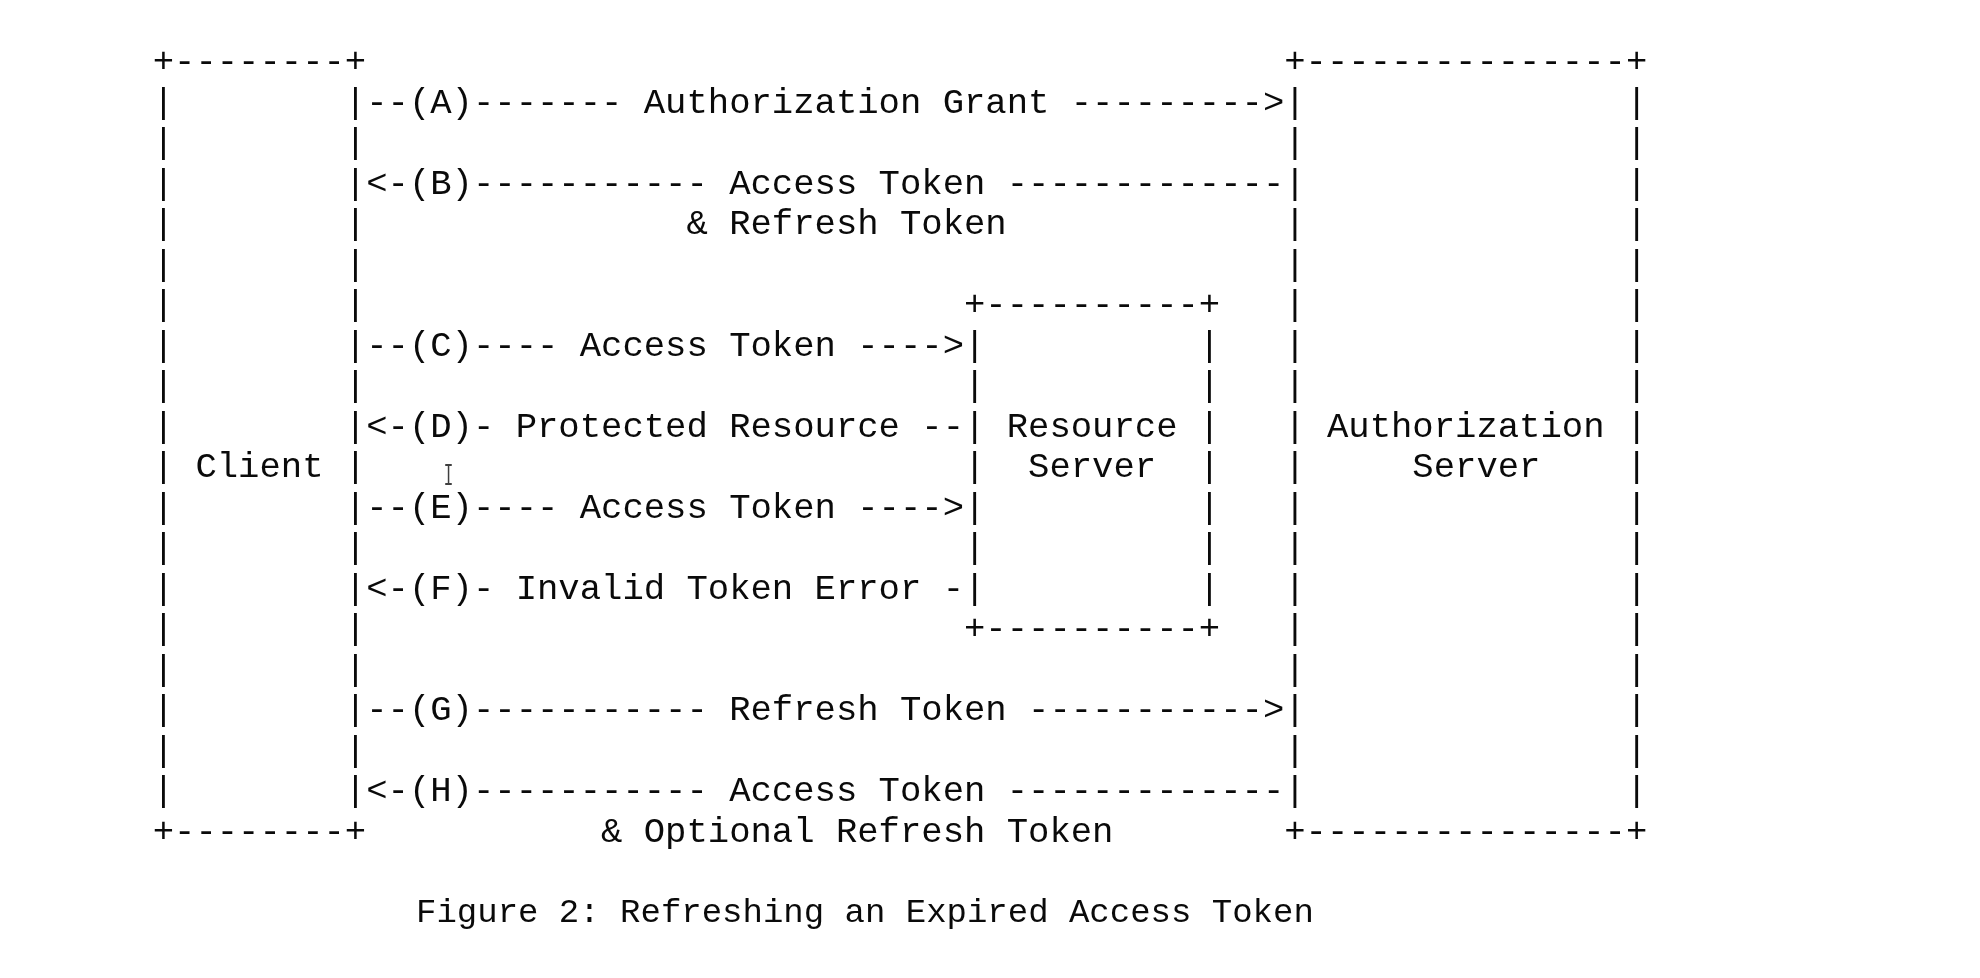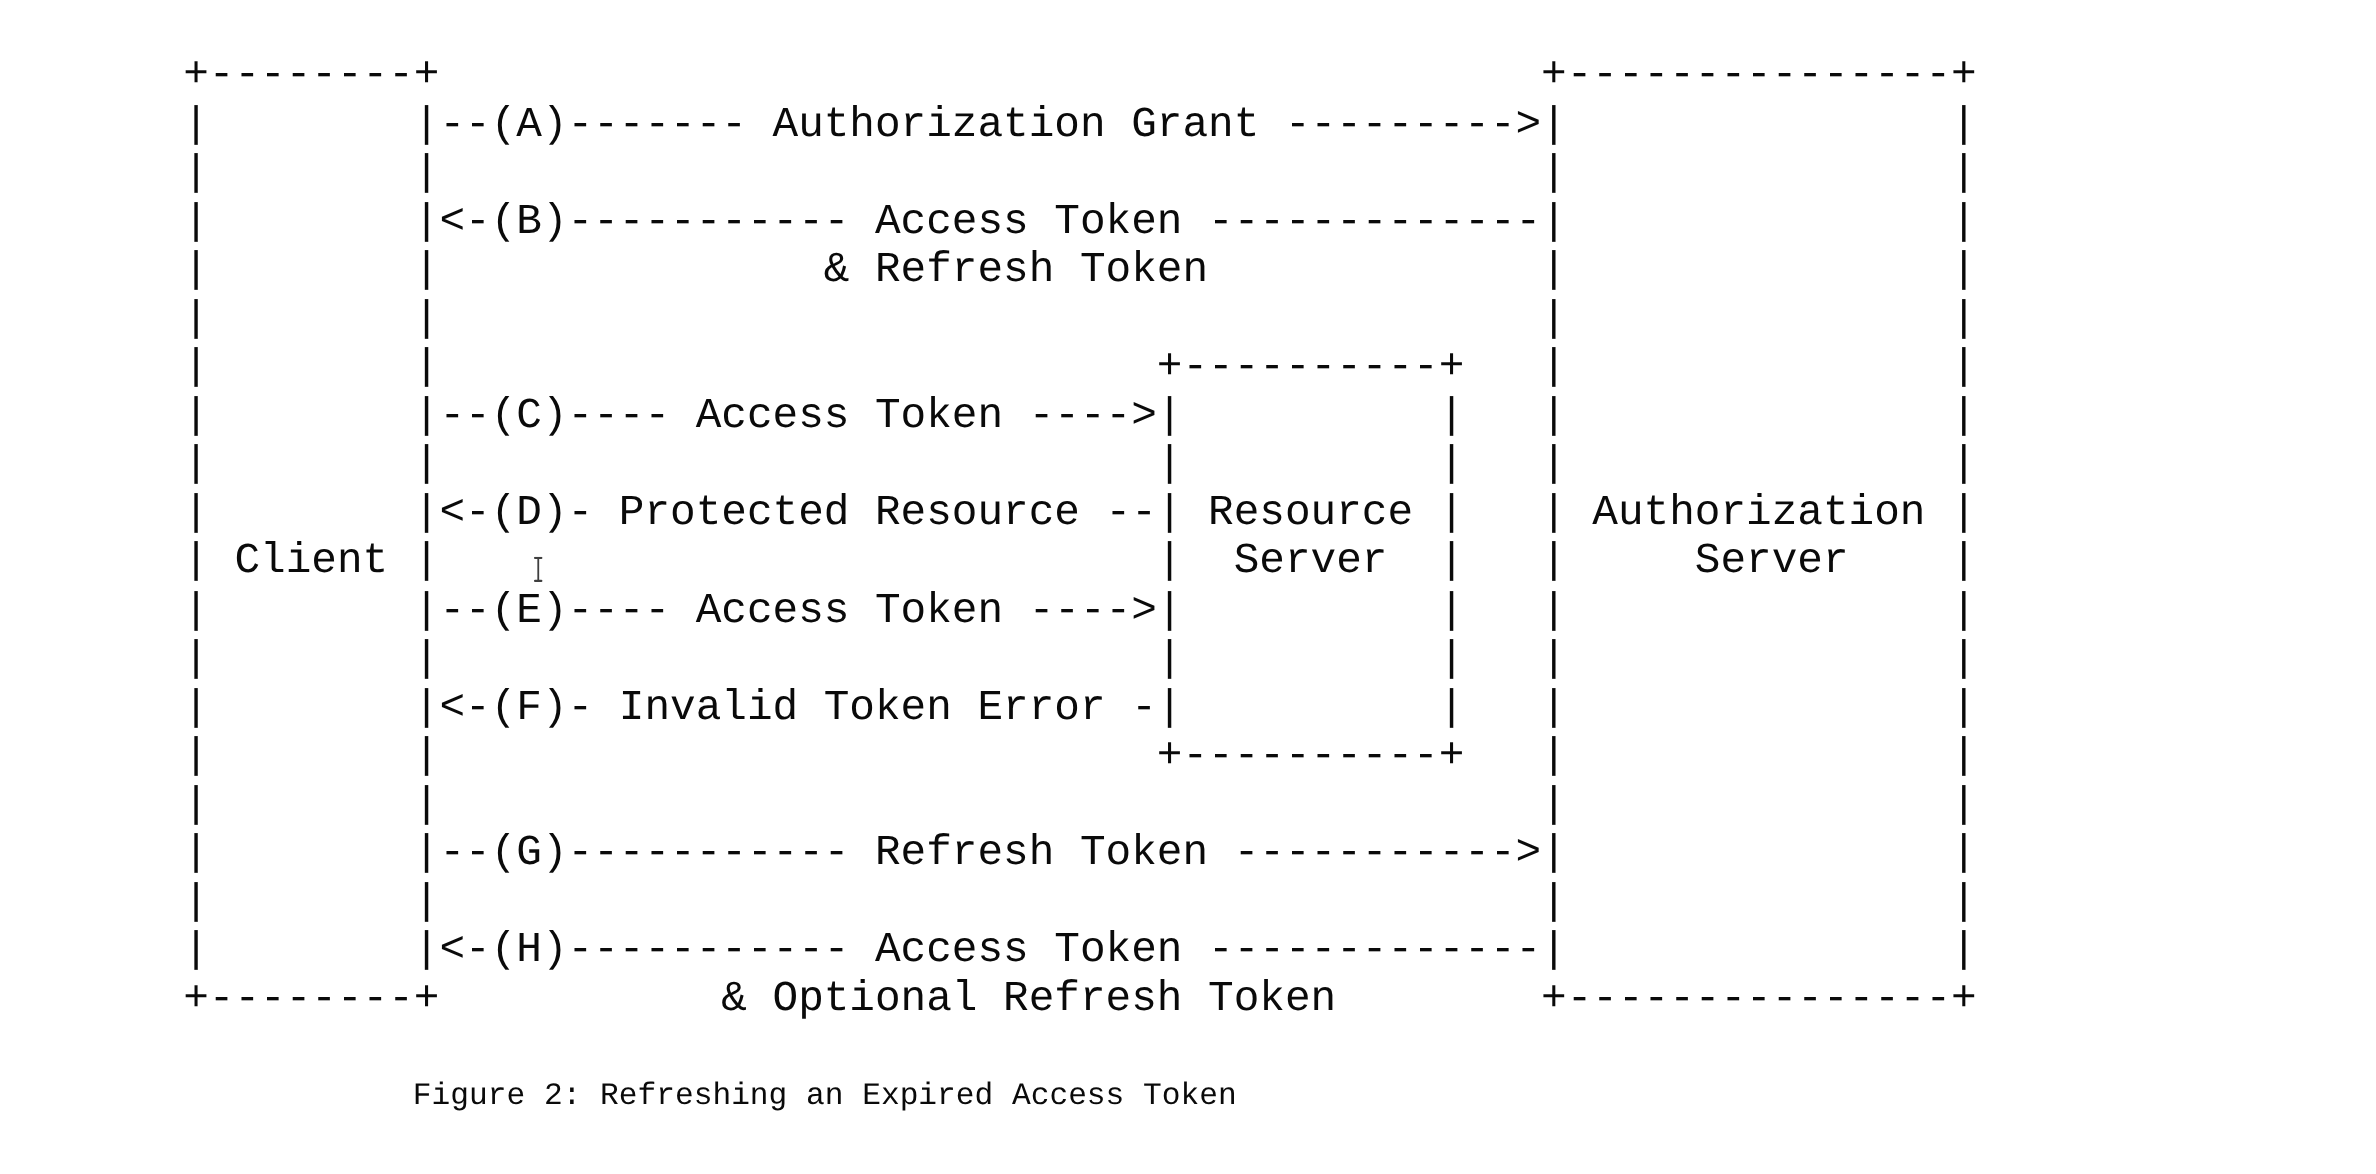--- a/index.html
+++ b/index.html
@@ -29,21 +29,21 @@
     letter-spacing: 0;
     white-space: pre;
     color: #0a0a0a;
   }
   #caption {
     position: absolute;
     left: calc(110px + 15ch);
     top: 893px;
     margin: 0;
     font-family: "Liberation Mono", "DejaVu Sans Mono", monospace;
-    font-size: 26px;
+    font-size: 34px;
     line-height: 40.5px;
     white-space: pre;
     color: #0a0a0a;
   }
   #ibeam-cursor {
     position: absolute;
     left: 444px;
     top: 464px;
     width: 9px;
     height: 21px;

